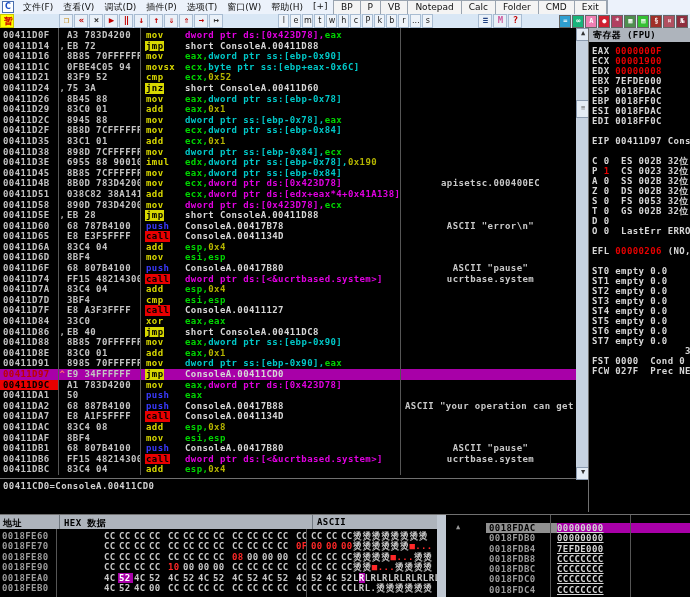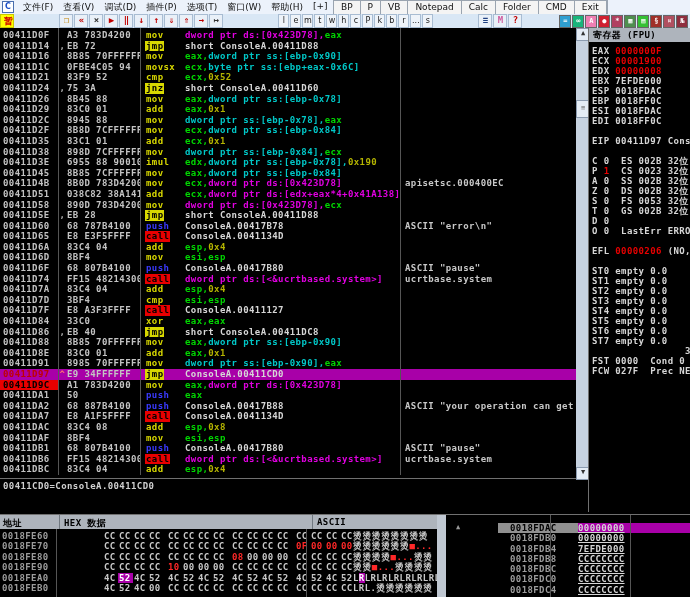--- a/index.html
+++ b/index.html
@@ -38,21 +38,21 @@
   .mk{width:9px;color:#b0b0b0;flex:none;text-align:center;}
   .drow.sel .mk{color:#ff7070;}
   .b{width:73px;color:#c4c4c4;overflow:hidden;flex:none;}
   .mn{width:40px;margin-left:5px;flex:none;}
   .mn span{display:inline-block;padding:0 1px;}
   .mn-y{color:#d8d800;}
   .mn-j{background:#d8d800;color:#000;}
   .mn-p{color:#3a3aff;}
   .mn-c{background:#e80000;color:#000;}
   .ops{width:215px;flex:none;overflow:hidden;}
-  .cm{flex:1;padding-left:5px;color:#c8c8c8;overflow:hidden;}
+  .cm{flex:1;padding-left:5px;color:#c8c8c8;overflow:hidden;text-align:center;}
   .t-r{color:#00d800;} .t-m{color:#00c8c8;} .t-d{color:#e000e0;}
   .t-n{color:#b4b400;} .t-l{color:#d6d6d6;}
   .vline{position:absolute;top:0;bottom:0;width:1px;background:#555;z-index:3;}
   .infoline{position:absolute;left:0;top:450px;width:576px;height:13px;border-top:1px solid #707070;
             color:#d0d0d0;padding:2px 0 0 3px;}
   
   .vscroll{position:absolute;left:576px;top:28px;width:12px;height:450px;background:#c6d2e0;}
   .sbtn{position:absolute;left:0;width:12px;height:11px;background:#e4ecf5;border:1px solid #8b9bb0;
         font-size:7px;line-height:9px;text-align:center;color:#333;}
   .sthumb{position:absolute;left:0;top:72px;width:12px;height:16px;background:#e4ecf5;
@@ -80,21 +80,21 @@
   .b-n{color:#c8c8c8;} .b-r{color:#ff2828;} .b-s{background:#a800a8;color:#fff;}
   .masc{flex:1;overflow:hidden;color:#c8c8c8;}
   .s-n{color:#c8c8c8;} .s-r{color:#ff2828;} .s-s{background:#a800a8;color:#fff;}
   .dumpscroll{position:absolute;left:437px;top:514px;width:9px;height:83px;background:#c0c8d2;
               border-top:1px solid #707070;}
   .stack{position:absolute;left:446px;top:514px;width:244px;height:83px;background:#000;
          border-top:1px solid #707070;overflow:hidden;}
   .stackup{position:absolute;left:10px;top:8px;color:#999;font-size:7px;}
   .srows{position:absolute;left:0;top:8px;width:244px;}
   .srow{display:flex;height:10.3px;line-height:10.3px;white-space:nowrap;}
-  .sa{width:68px;margin-left:52px;padding-left:12px;color:#9c9c9c;flex:none;}
+  .sa{width:68px;margin-left:40px;padding-left:3px;color:#9c9c9c;flex:none;}
   .sv{width:80px;color:#d6d6d6;flex:none;text-decoration:underline;}
   .sc{flex:1;}
   .srow.sel .sa{background:#909090;color:#000;}
   .srow.sel .sv,.srow.sel .sc{background:#a800a8;}
   .svl{position:absolute;top:0;bottom:0;width:1px;background:#555;z-index:3;}
 </style>
 </head>
 <body>
 
 <div id="root">

